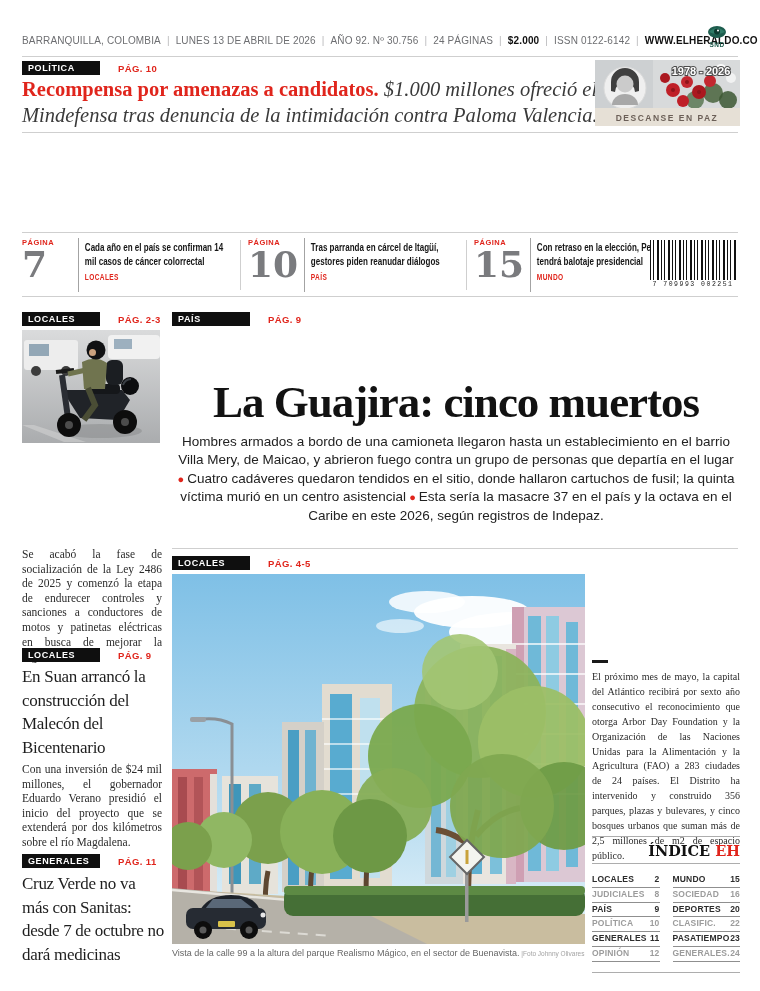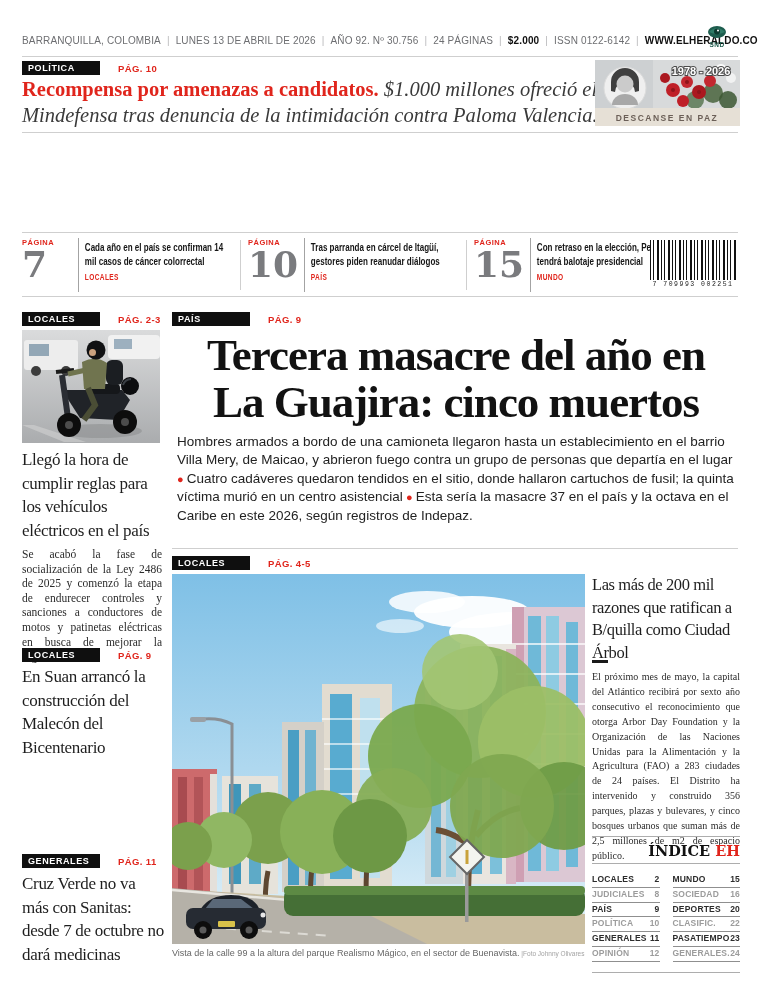--- a/index.html
+++ b/index.html
@@ -53,21 +53,21 @@
   .left-title{position:absolute;left:22px;width:143px;font-family:"Liberation Serif",serif;
               font-size:17px;line-height:23.5px;letter-spacing:-.3px;color:#1e1e1e;}
   .left-body{position:absolute;left:22px;width:140px;font-family:"Liberation Serif",serif;
              font-size:11.5px;line-height:14.6px;text-align:justify;color:#2b2b2b;}
   #scooter-photo{left:22px;top:330px;width:138px;height:113px;overflow:hidden;}
 
   
   #main-badges{left:172px;top:312px;}
   .main-hl{position:absolute;left:172px;width:568px;text-align:center;white-space:nowrap;
            font-family:"Liberation Serif",serif;font-weight:bold;font-size:45px;letter-spacing:-1px;color:#121212;}
-  #main-deck{left:177px;top:433px;width:558px;font-size:13.5px;line-height:18.4px;color:#222;}
+  #main-deck{left:177px;top:433px;width:558px;text-align:center;font-size:13.5px;line-height:18.4px;color:#222;}
   #main-deck .bullet{color:#e0251c;font-size:11px;}
 
   
   #photo-badges{left:172px;top:556px;}
   #city-photo{left:172px;top:574px;width:413px;height:370px;overflow:hidden;}
   #caption{left:172px;top:948px;width:413px;font-size:9px;color:#666;}
   #caption .credit{font-size:6.5px;color:#a3a3a3;}
 
   
   #right-title{left:592px;top:574px;width:150px;font-family:"Liberation Serif",serif;
@@ -216,40 +216,39 @@
       <line x1="64" y1="40" x2="46" y2="44" stroke="#70744f" stroke-width="5"></line>
       <path d="M66,58 l7,17 l-11,15" stroke="#4a4d35" stroke-width="6" fill="none"></path>
       <circle cx="74" cy="20" r="9.5" fill="#101113"></circle>
       <circle cx="70.5" cy="22.5" r="3.5" fill="#caa17e"></circle>
       <circle cx="47" cy="95" r="12" fill="#0d0d0d"></circle>
         <circle cx="47" cy="95" r="4" fill="#4c4c4c"></circle>
       <circle cx="103" cy="92" r="12" fill="#0d0d0d"></circle>
         <circle cx="103" cy="92" r="4" fill="#4c4c4c"></circle>
     </svg>
   </div>
-  <div class="left-title" style="top:448px;">Llegó la hora de cumplir reglas para los vehículos eléctricos en el país</div>
   <div class="left-body" style="top:547px;">Se acabó la fase de socialización de la Ley 2486 de 2025 y comenzó la etapa de endurecer controles y sanciones a conductores de motos y patinetas eléctricas en busca de mejorar la seguridad vial.</div>
 
   <div class="abs badge-row" style="left:22px;top:648px;">
     <span class="badge">LOCALES</span>
     <span class="pagelbl">PÁG. 9</span>
   </div>
   <div class="left-title" style="top:665px;">En Suan arrancó la construcción del Malecón del Bicentenario</div>
+  <div class="left-body" style="top:762px;">Con una inversión de $24 mil millones, el gobernador Eduardo Verano presidió el inicio del proyecto que se extenderá por dos kilómetros sobre el río Magdalena.</div>
 
   <div class="abs badge-row" style="left:22px;top:854px;">
     <span class="badge">GENERALES</span>
     <span class="pagelbl">PÁG. 11</span>
   </div>
   <div class="left-title" style="top:872px;">Cruz Verde no va más con Sanitas: desde 7 de octubre no dará medicinas</div>
 
   <div class="abs badge-row" id="main-badges">
     <span class="badge">PAÍS</span>
     <span class="pagelbl">PÁG. 9</span>
   </div>
-  <div class="main-hl" style="top:329px;">Tercera masacre del año en</div>
   <div class="main-hl" style="top:376px;">La Guajira: cinco muertos</div>
   <div class="abs" id="main-deck"><span>Hombres armados a bordo de una camioneta llegaron hasta un establecimiento en el barrio Villa Mery, de Maicao, y abrieron fuego contra un grupo de personas que departía en el lugar</span><span class="bullet"> ● </span><span>Cuatro cadáveres quedaron tendidos en el sitio, donde hallaron cartuchos de fusil; la quinta víctima murió en un centro asistencial</span><span class="bullet"> ● </span><span>Esta sería la masacre 37 en el país y la octava en el Caribe en este 2026, según registros de Indepaz.</span></div>
 
   <div class="rule" style="left:172px;top:548px;width:566px;"></div>
 
   <div class="abs badge-row" id="photo-badges">
     <span class="badge">LOCALES</span>
     <span class="pagelbl">PÁG. 4-5</span>
   </div>
   <div class="abs" id="city-photo">
@@ -353,21 +352,20 @@
           <circle cx="63" cy="36" r="3.5" fill="#5a5a5a"></circle>
         <circle cx="77" cy="21" r="2.5" fill="#e8e8e8"></circle>
         <rect x="32" y="27" width="17" height="6" rx="1" fill="#d9c24a"></rect>
       </g>
     </svg>
   </div>
   <div class="abs" id="caption">
     <span>Vista de la calle 99 a la altura del parque Realismo Mágico, en el sector de Buenavista.</span><span class="credit"> |Foto Johnny Olivares</span>
   </div>
 
-  <div class="abs" id="right-title">Las más de 200 mil razones que ratifican a B/quilla como Ciudad Árbol</div>
   <div class="abs" id="right-tick"></div>
   <div class="abs" id="right-body">El próximo mes de mayo, la capital del Atlántico recibirá por sexto año consecutivo el reconocimiento que otorga Arbor Day Foundation y la Organización de las Naciones Unidas para la Alimentación y la Agricultura (FAO) a 283 ciudades de 24 países. El Distrito ha intervenido y construido 356 parques, plazas y bulevares, y cinco bosques urbanos que suman más de 2,5 millones de m2 de espacio público.</div>
 
   <div class="abs" id="indice">
     <div class="topline"></div>
     <div class="ttl">
       <span>ÍNDICE</span> <span class="eh">EH</span>
     </div>
     <div class="midline"></div>
     <div class="cols">

